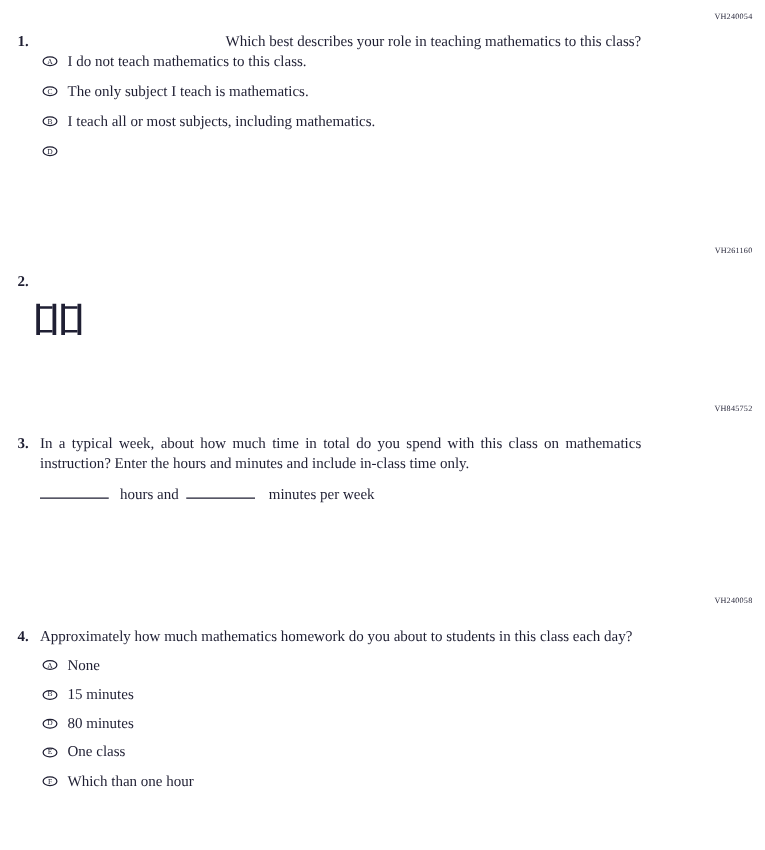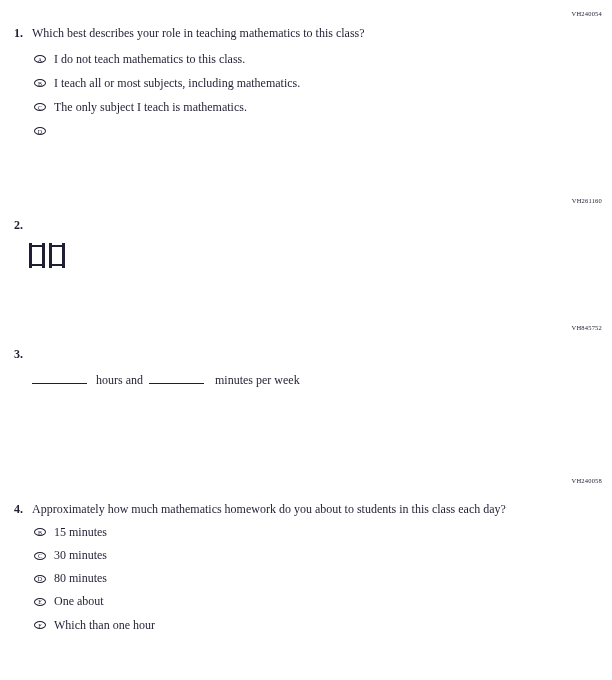--- a/index.html
+++ b/index.html
@@ -14,21 +14,21 @@
     font-size: 12px; line-height: 15.5px;
   }
   .code {
     position: absolute; right: 10px;
     font-size: 6.5px; line-height: 8px; letter-spacing: 0.2px;
     color: var(--ink);
   }
   .q { position: absolute; left: 14px; width: 586px; }
   .q-head { display: flex; align-items: flex-start; }
   .q-num { font-weight: bold; width: 18px; flex: none; }
-  .q-text { width: 481px; }
+  .q-text { width: 481px; text-align: right; }
   .justify { text-align: justify; }
   .opts { margin-left: 20px; }
   .opt { display: flex; align-items: center; height: 15.5px; margin-bottom: 8.5px; }
   .opt.tight { margin-bottom: 7.8px; }
   .oval {
     flex: none; width: 12px; height: 8px;
     border: 1px solid var(--ink); border-radius: 50%;
     display: flex; align-items: center; justify-content: center;
     margin-right: 8px;
     font-size: 6px; line-height: 1; padding-top: 0.5px;
@@ -54,38 +54,38 @@
 </style>
 </head>
 <body>
 
 <div class="code" style="top:10px">VH240054</div>
 <section class="q" style="top:26px">
   <div class="q-head">
     <span class="q-num">1.</span>
     <span class="q-text">Which best describes your role in teaching mathematics to this class?</span>
   </div>
-  <div class="opts" style="margin-top:10px">
+  <div class="opts" style="">
     <div class="opt">
       <span class="oval">
           <span>A</span>
         </span>
       <span class="opt-label">I do not teach mathematics to this class.</span>
     </div>
     <div class="opt">
       <span class="oval">
+          <span>C</span>
+        </span>
+      <span class="opt-label">The only subject I teach is mathematics.</span>
+    </div>
+    <div class="opt">
+      <span class="oval">
           <span>B</span>
         </span>
       <span class="opt-label">I teach all or most subjects, including mathematics.</span>
-    </div>
-    <div class="opt">
-      <span class="oval">
-          <span>C</span>
-        </span>
-      <span class="opt-label">The only subject I teach is mathematics.</span>
     </div>
     <div class="opt">
       <span class="oval">
           <span>D</span>
         </span>
     </div>
   </div>
 </section>
 
 <div class="code" style="top:197px">VH261160</div>
@@ -96,56 +96,57 @@
   <div class="digit-row">
     <div class="digit-box"></div>
     <div class="digit-box"></div>
   </div>
 </section>
 
 <div class="code" style="top:324px">VH845752</div>
 <section class="q" style="top:347px">
   <div class="q-head">
     <span class="q-num">3.</span>
+    <span class="q-text justify">In a typical week, about how much time in total do you spend with this class on mathematics instruction? Enter the hours and minutes and include in-class time only.</span>
   </div>
   <div class="blank-row">
     <span class="blank first"></span><span>hours and</span><span class="blank second"></span><span>minutes per week</span>
   </div>
 </section>
 
 <div class="code" style="top:477px">VH240058</div>
 <section class="q" style="top:502px">
   <div class="q-head">
     <span class="q-num">4.</span>
     <span class="q-text justify">Approximately how much mathematics homework do you about to students in this class each day?</span>
   </div>
   <div class="opts" style="margin-top:7px">
     <div class="opt tight">
       <span class="oval">
+          <span>A</span>
+        </span>
+      <span class="opt-label">None</span>
+    </div>
+    <div class="opt tight">
+      <span class="oval">
           <span>B</span>
         </span>
       <span class="opt-label">15 minutes</span>
-    </div>
-    <div class="opt tight">
-      <span class="oval">
-          <span>C</span>
-        </span>
-      <span class="opt-label">30 minutes</span>
     </div>
     <div class="opt tight">
       <span class="oval">
           <span>D</span>
         </span>
       <span class="opt-label">80 minutes</span>
     </div>
     <div class="opt tight">
       <span class="oval">
           <span>E</span>
         </span>
-      <span class="opt-label">One about</span>
+      <span class="opt-label">One class</span>
     </div>
     <div class="opt tight">
       <span class="oval">
           <span>F</span>
         </span>
       <span class="opt-label">Which than one hour</span>
     </div>
   </div>
 </section>
 

